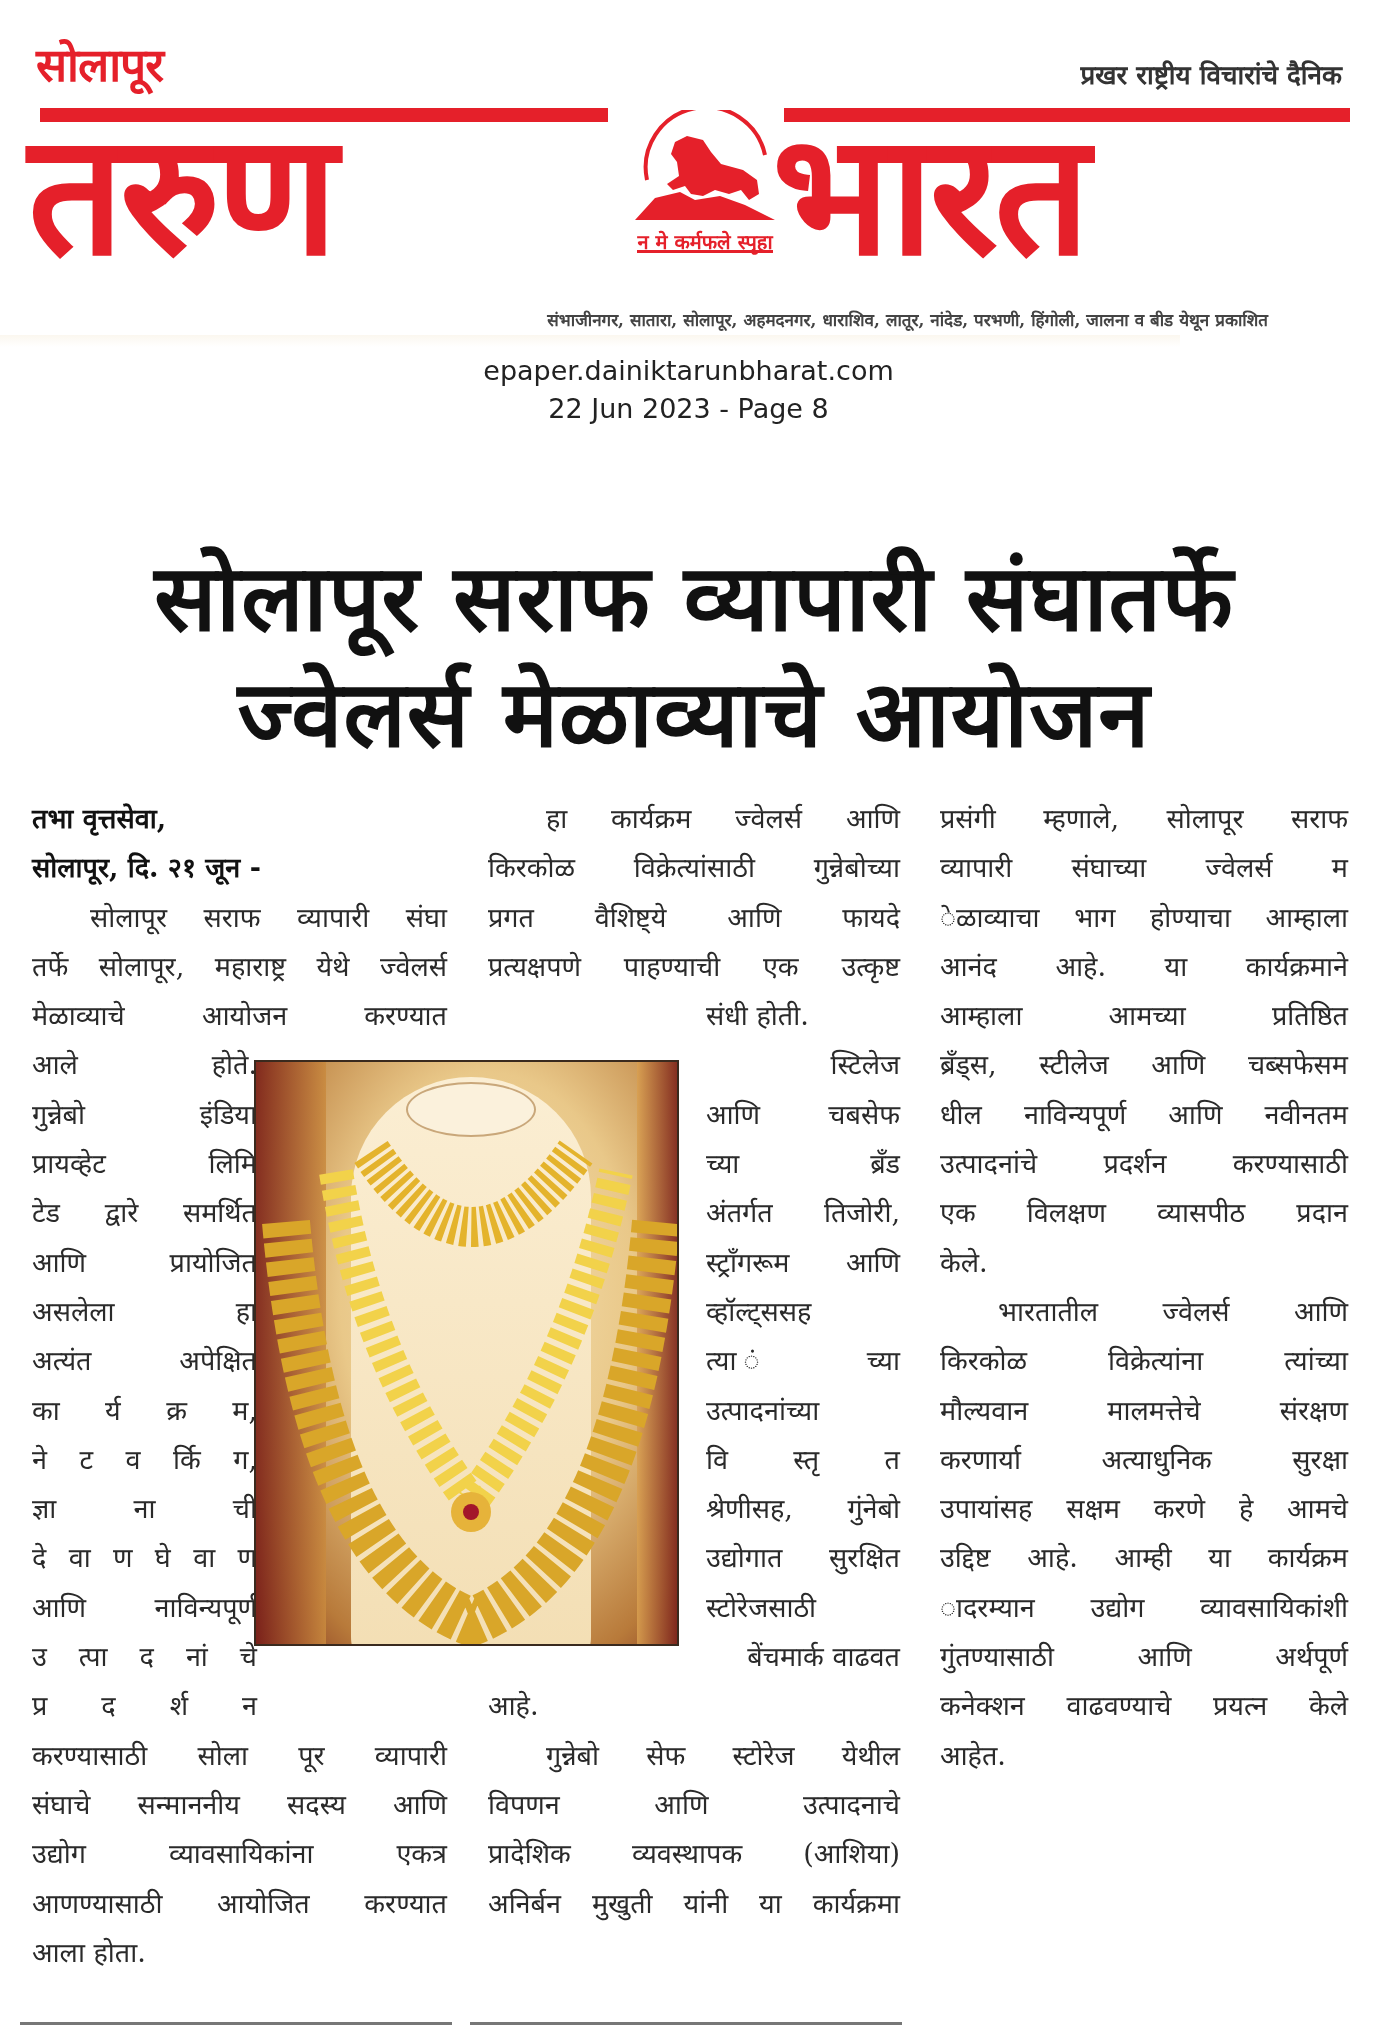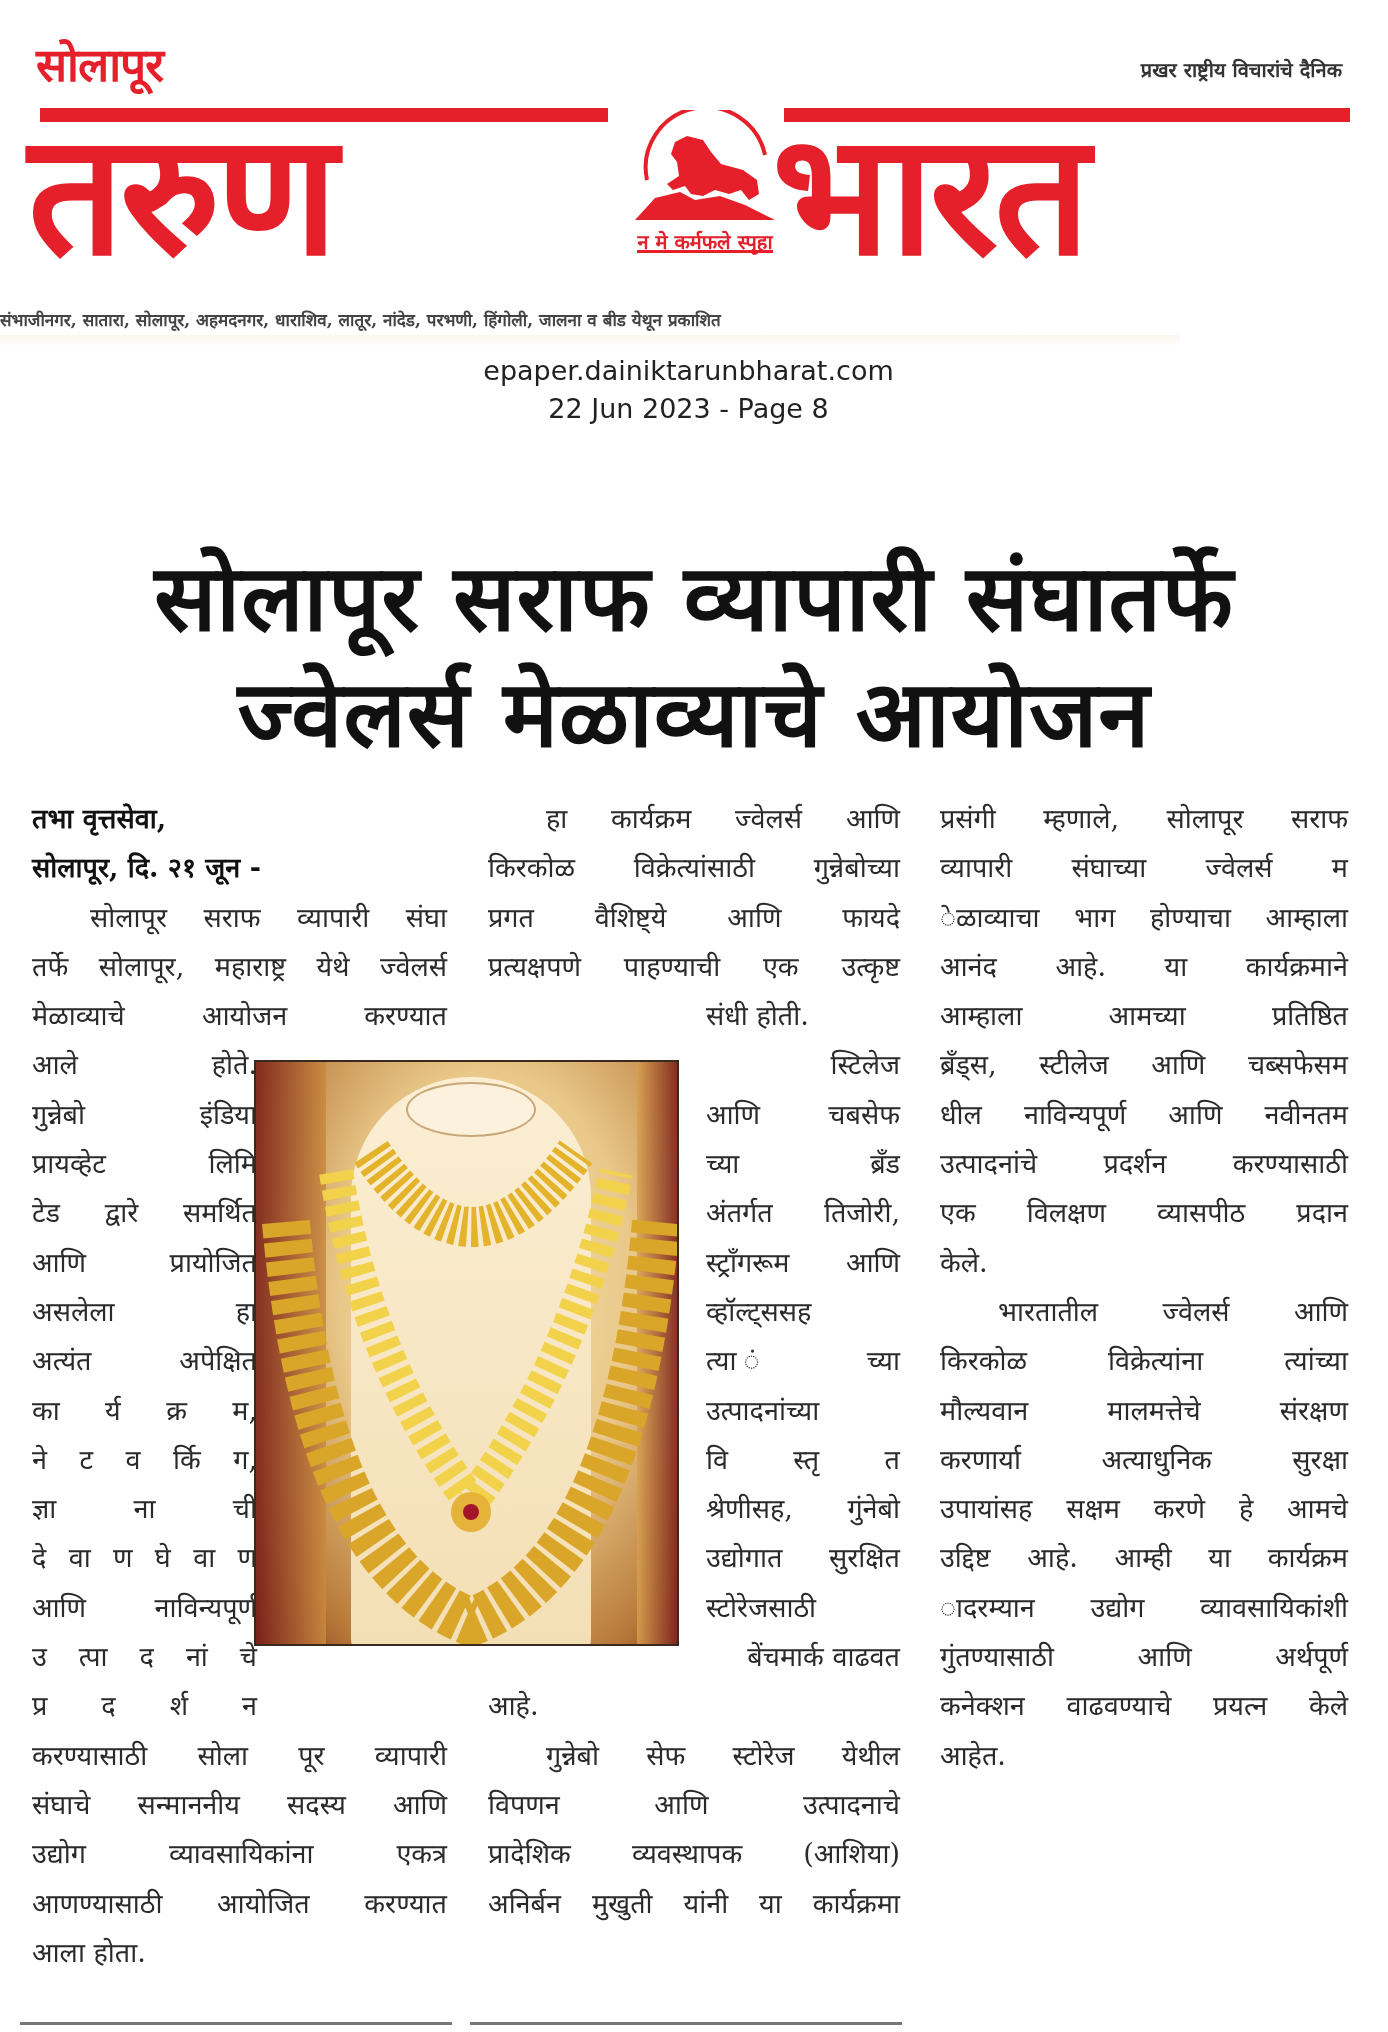--- a/index.html
+++ b/index.html
@@ -8,43 +8,43 @@
 
   
   .masthead { position: absolute; left: 0; top: 0; width: 1388px; height: 350px; background: #fff; }
   .edition {
     position: absolute; left: 36px; top: 32px;
     font-family: "DejaVu Serif", serif; font-size: 46px; font-weight: bold;
     color: #e5202a; letter-spacing: -1px;
   }
   .slogan-top {
     position: absolute; right: 46px; top: 56px;
-    font-family: "DejaVu Serif", serif; font-size: 20px; font-weight: bold; color: #333;
+    font-family: "DejaVu Serif", serif; font-size: 26px; font-weight: bold; color: #333;
   }
   .title-left, .title-right {
     position: absolute; top: 100px;
     font-family: "DejaVu Sans", sans-serif; font-weight: bold;
     color: #e5202a; font-size: 168px; line-height: 190px; letter-spacing: -4px;
   }
   .title-left { left: 28px; }
   .title-right { left: 772px; }
   .title-bar {
     position: absolute; height: 14px; background: #e5202a; top: 108px;
   }
   .emblem {
     position: absolute; left: 625px; top: 110px; width: 160px; height: 160px;
   }
   .emblem-motto {
     position: absolute; left: 0; top: 118px; width: 160px; text-align: center;
     font-family: "DejaVu Serif", serif; font-size: 20px; color: #e5202a; font-weight: bold;
   }
   .editions-line {
-    position: absolute; left: 0; width: 1388px; top: 308px; text-align: left;
+    position: absolute; left: 0; width: 1388px; top: 308px; text-align: right;
     font-family: "DejaVu Serif", serif; font-size: 17px; font-weight: bold; color: #444;
-    padding-right: 96px;
+    padding-right: 120px;
   }
   .masthead-fade {
     position: absolute; left: 0; top: 335px; width: 1180px; height: 12px;
     background: linear-gradient(#fbf7ef, #ffffff);
   }
 
   
   .epaper-info {
     position: absolute; left: 0; top: 352px; width: 1388px; text-align: center;
     font-family: "DejaVu Sans", sans-serif; font-size: 27px; color: #222; line-height: 38px;

